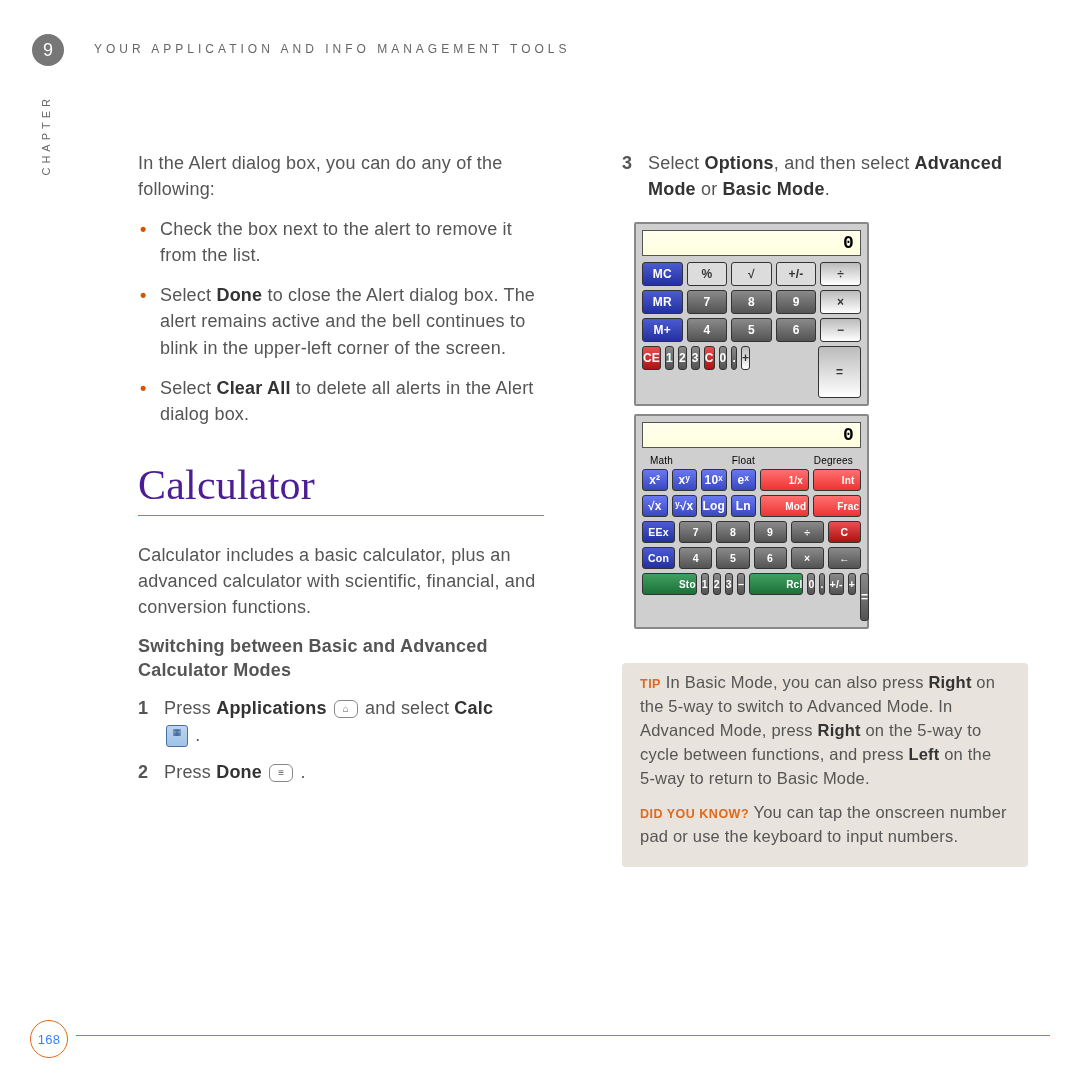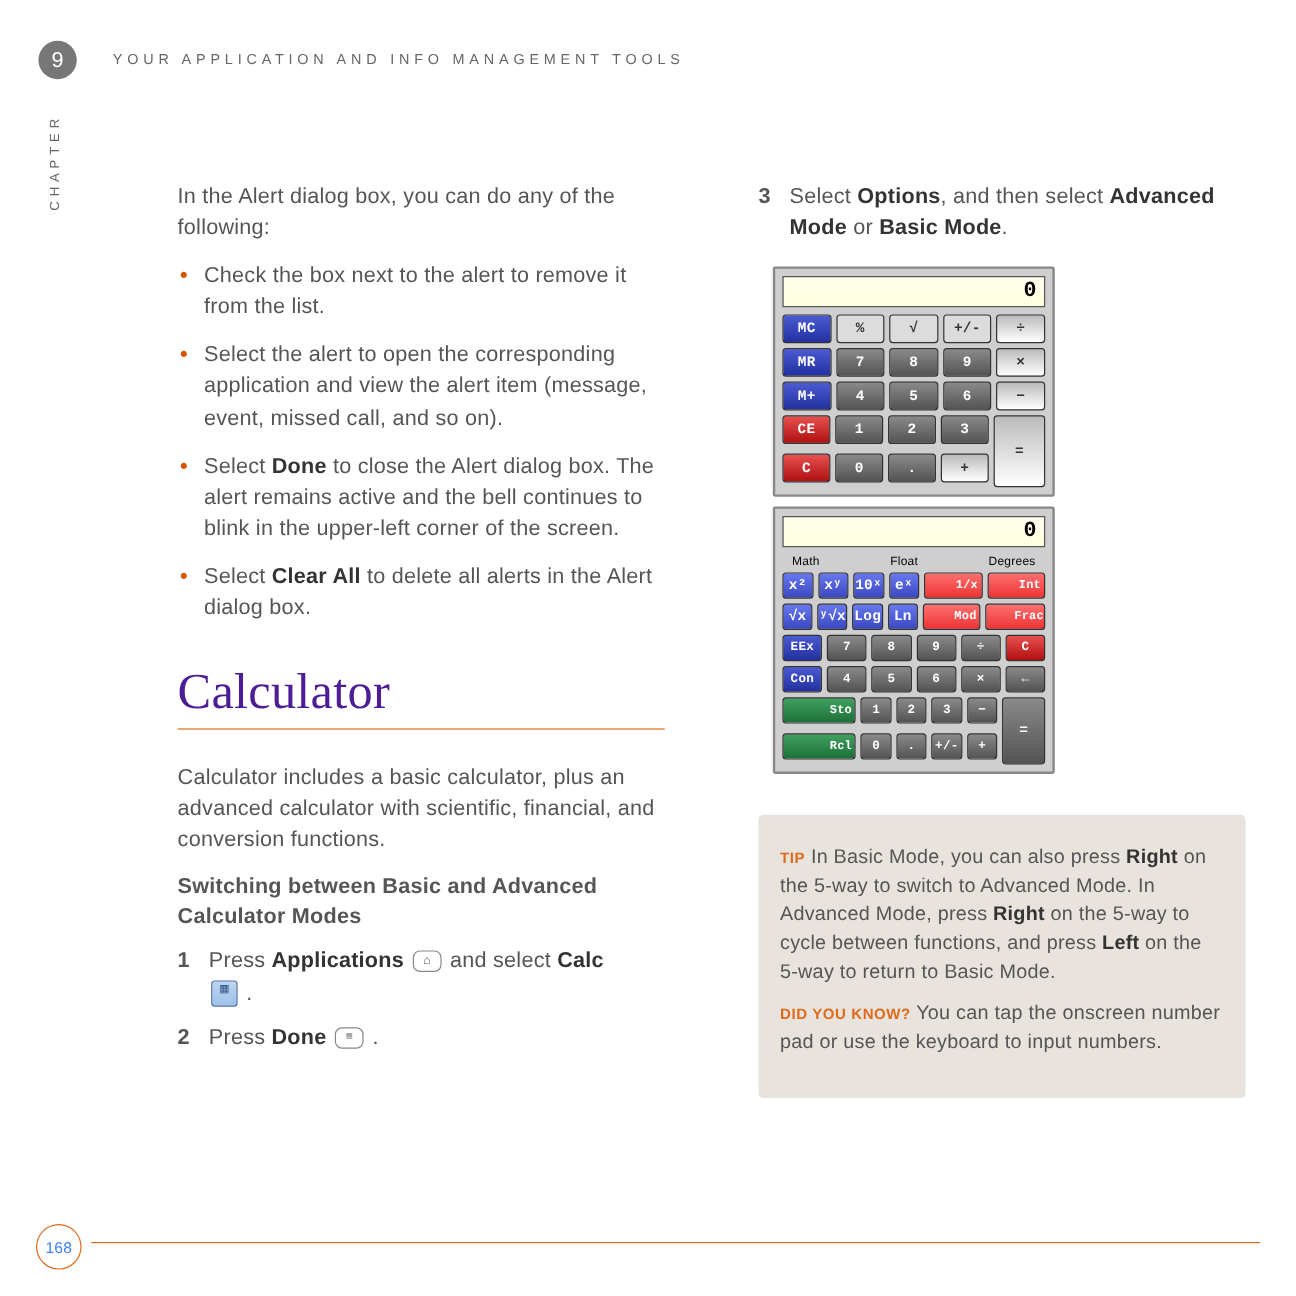--- a/index.html
+++ b/index.html
@@ -2,21 +2,21 @@
 <html><head>
 <meta charset="utf-8">
 <style>
   * { box-sizing: border-box; margin: 0; padding: 0; }
   body { width: 1080px; height: 1080px; font-family: Arial, Helvetica, sans-serif; color: #505050; background: #fff; position: relative; letter-spacing: 0.2px; }
   
   .chapter-badge { position: absolute; left: 32px; top: 34px; width: 32px; height: 32px; border-radius: 50%; background: #777; color: #fff; font-size: 18px; display: flex; align-items: center; justify-content: center; }
   .header-line { position: absolute; left: 94px; top: 42px; font-size: 12px; letter-spacing: 4px; color: #666; }
   .vertical-chapter { position: absolute; left: 40px; top: 95px; writing-mode: vertical-rl; transform: rotate(180deg); font-size: 11px; letter-spacing: 4px; color: #666; }
   
-  .columns { position: absolute; left: 148px; top: 150px; width: 890px; display: flex; gap: 78px; }
+  .columns { position: absolute; left: 138px; top: 150px; width: 890px; display: flex; gap: 78px; }
   .col-left { width: 420px; }
   .col-right { width: 420px; }
   
   .body-text { font-size: 18px; line-height: 1.45; color: #555; margin-bottom: 14px; }
   ul.bullets { list-style: none; padding-left: 22px; }
   ul.bullets li { position: relative; font-size: 18px; line-height: 1.45; color: #555; margin-bottom: 14px; }
   ul.bullets li::before { content: "•"; position: absolute; left: -20px; color: #d45500; font-weight: bold; }
   
   h1.section-title { font-family: Georgia, 'Times New Roman', serif; font-weight: 400; font-size: 42px; color: #4c1d95; padding-bottom: 6px; border-bottom: 1px solid #e06a1a; margin: 34px 0 26px 0; }
   
@@ -30,36 +30,36 @@
   .inline-icon.calc-icon { width: 22px; height: 22px; border-radius: 3px; background: linear-gradient(#bcd4ef,#9fc2e8); border: 1px solid #4a6fa5; font-size: 9px; line-height: 10px; color: #2a4f85; padding-top: 1px; }
   .strong { font-weight: bold; color: #333; text-align: center; }
   .step3 { font-size: 18px; line-height: 1.45; color: #555; position: relative; padding-left: 26px; }
   .step3 .num { position: absolute; left: 0; font-weight: bold; }
   
   
   .calc { width: 235px; border: 2px solid #888; background: #cfcfcf; padding: 6px; border-radius: 2px; margin-top: 20px; }
   .calc .display { background: linear-gradient(#ffe, #ffd); border: 1px solid #555; height: 26px; text-align: right; padding: 2px 6px; font-family: 'Courier New', monospace; font-weight: bold; font-size: 18px; margin-bottom: 6px; color: #000; }
   .calc .tabs { display: flex; justify-content: space-between; font-size: 10px; padding: 1px 8px 3px 8px; color: #000; }
   .krow { display: flex; gap: 4px; margin-bottom: 4px; }
-  .k { flex: 1; height: 24px; border-radius: 3px; font-size: 12px; font-weight: bold; display: flex; align-items: center; justify-content: center; color: #fff; border: 1px solid #333; background: linear-gradient(#888,#666); font-family: Liberation Mono, monospace; }
+  .k { flex: 1; height: 24px; border-radius: 3px; font-size: 12px; font-weight: bold; display: flex; align-items: center; justify-content: center; color: #fff; border: 1px solid #333; background: linear-gradient(#888,#666); }
   .k.mem { background: linear-gradient(#4b5bd1,#2230a0); }
   .k.func-red { background: linear-gradient(#e85050,#b01010); }
   .k.num { background: linear-gradient(#8a8a8a,#535353); }
   .k.op { background: linear-gradient(#bbb,#fff); color: #333; }
   .k.tall { height: 52px; }
   .k.outline { background: #dcdcdc; color: #333; }
   .rowgroup { display:flex; gap:4px; }
-  .subcol { display:flex; flex-direction:column; gap:4px; flex:1; }
+  .subcol { display:flex; flex-direction:row; gap:4px; flex:1; }
   
   .k.small { font-size: 10.5px; height: 22px; }
   .k.adv-blue { background: linear-gradient(#6878f0,#3a48c0); font-size: 12px; }
   .k.adv-red { background: linear-gradient(#ff7070,#e33); font-size: 10px; padding-left: 23px; }
   .k.adv-green { background: linear-gradient(#40a060,#1c7038); font-size: 10px; padding-left: 36px; }
   
-  .tip-box { background: #e8e3dd; border-radius: 4px; padding: 24px 18px; margin-top: 34px; font-size: 16.5px; line-height: 1.45; color: #555; }
+  .tip-box { background: #e8e3dd; border-radius: 4px; padding: 8px 18px; margin-top: 34px; font-size: 16.5px; line-height: 1.45; color: #555; }
   .tip-label { color: #e06a1a; font-size: 12.5px; font-weight: bold; letter-spacing: 0.5px; }
   .tip-box p { margin-bottom: 10px; }
   
   .page-num-circle { position: absolute; left: 30px; bottom: 22px; width: 38px; height: 38px; border: 1px solid #e06a1a; border-radius: 50%; display: flex; align-items: center; justify-content: center; font-size: 13px; color: #3b82f6; }
   .bottom-rule { position: absolute; left: 76px; bottom: 44px; right: 30px; border-top: 1px solid #e06a1a; }
 </style>
 </head>
 <body>
 
 <div class="chapter-badge">
@@ -67,21 +67,20 @@
   </div>
 <div class="header-line">YOUR APPLICATION AND INFO MANAGEMENT TOOLS</div>
 <div class="vertical-chapter">CHAPTER</div>
 
 <div class="columns">
 
   <div class="col-left">
     <p class="body-text">In the Alert dialog box, you can do any of the following:</p>
     <ul class="bullets">
       <li>Check the box next to the alert to remove it from the list.</li>
-      <li>Select the alert to open the corresponding application and view the alert item (message, event, missed call, and so on).</li>
       <li><span>Select </span><span class="strong">Done</span><span> to close the Alert dialog box. The alert remains active and the bell continues to blink in the upper-left corner of the screen.</span></li>
       <li><span>Select </span><span class="strong">Clear All</span><span> to delete all alerts in the Alert dialog box.</span></li>
     </ul>
 
     <h1 class="section-title">Calculator</h1>
     <p class="body-text">Calculator includes a basic calculator, plus an advanced calculator with scientific, financial, and conversion functions.</p>
 
     <h2 class="sub-section">Switching between Basic and Advanced Calculator Modes</h2>
 
     <ol class="steps">

